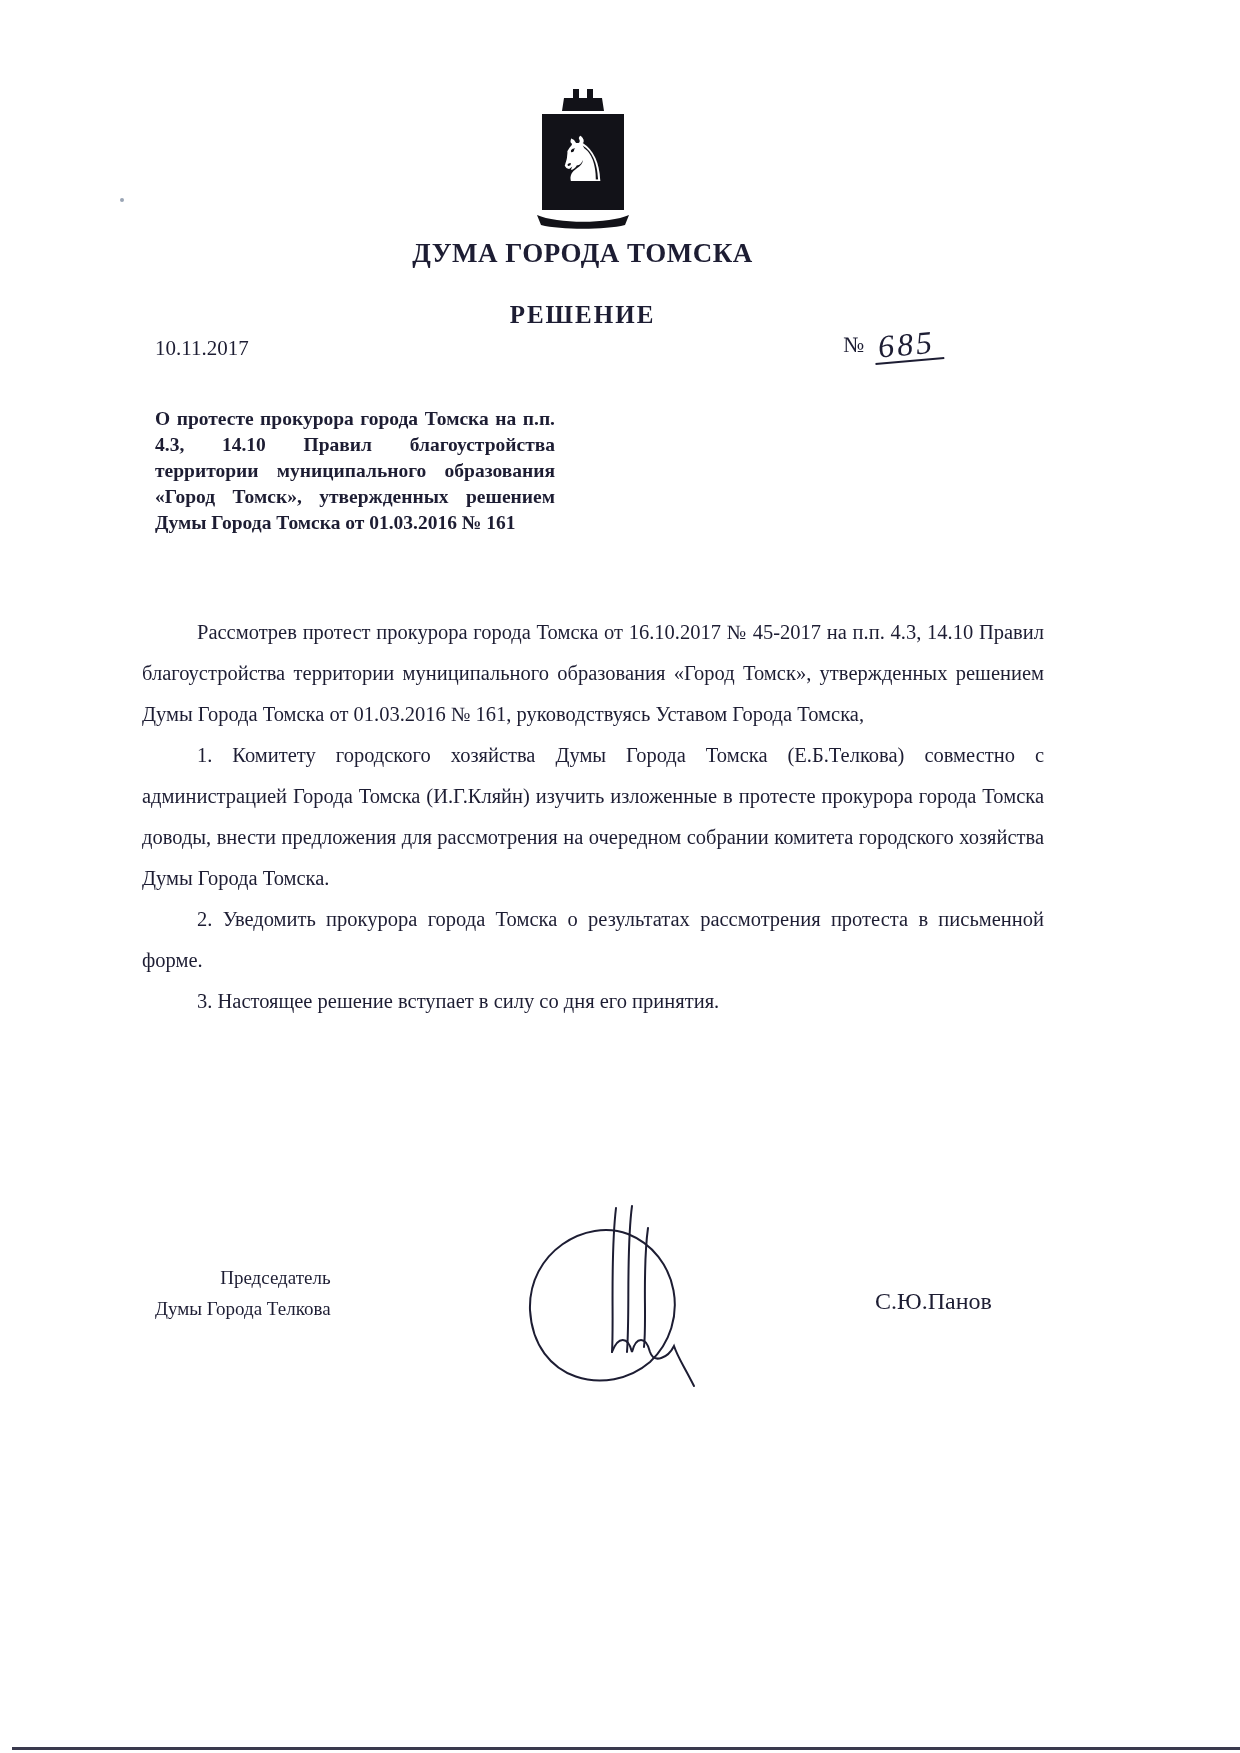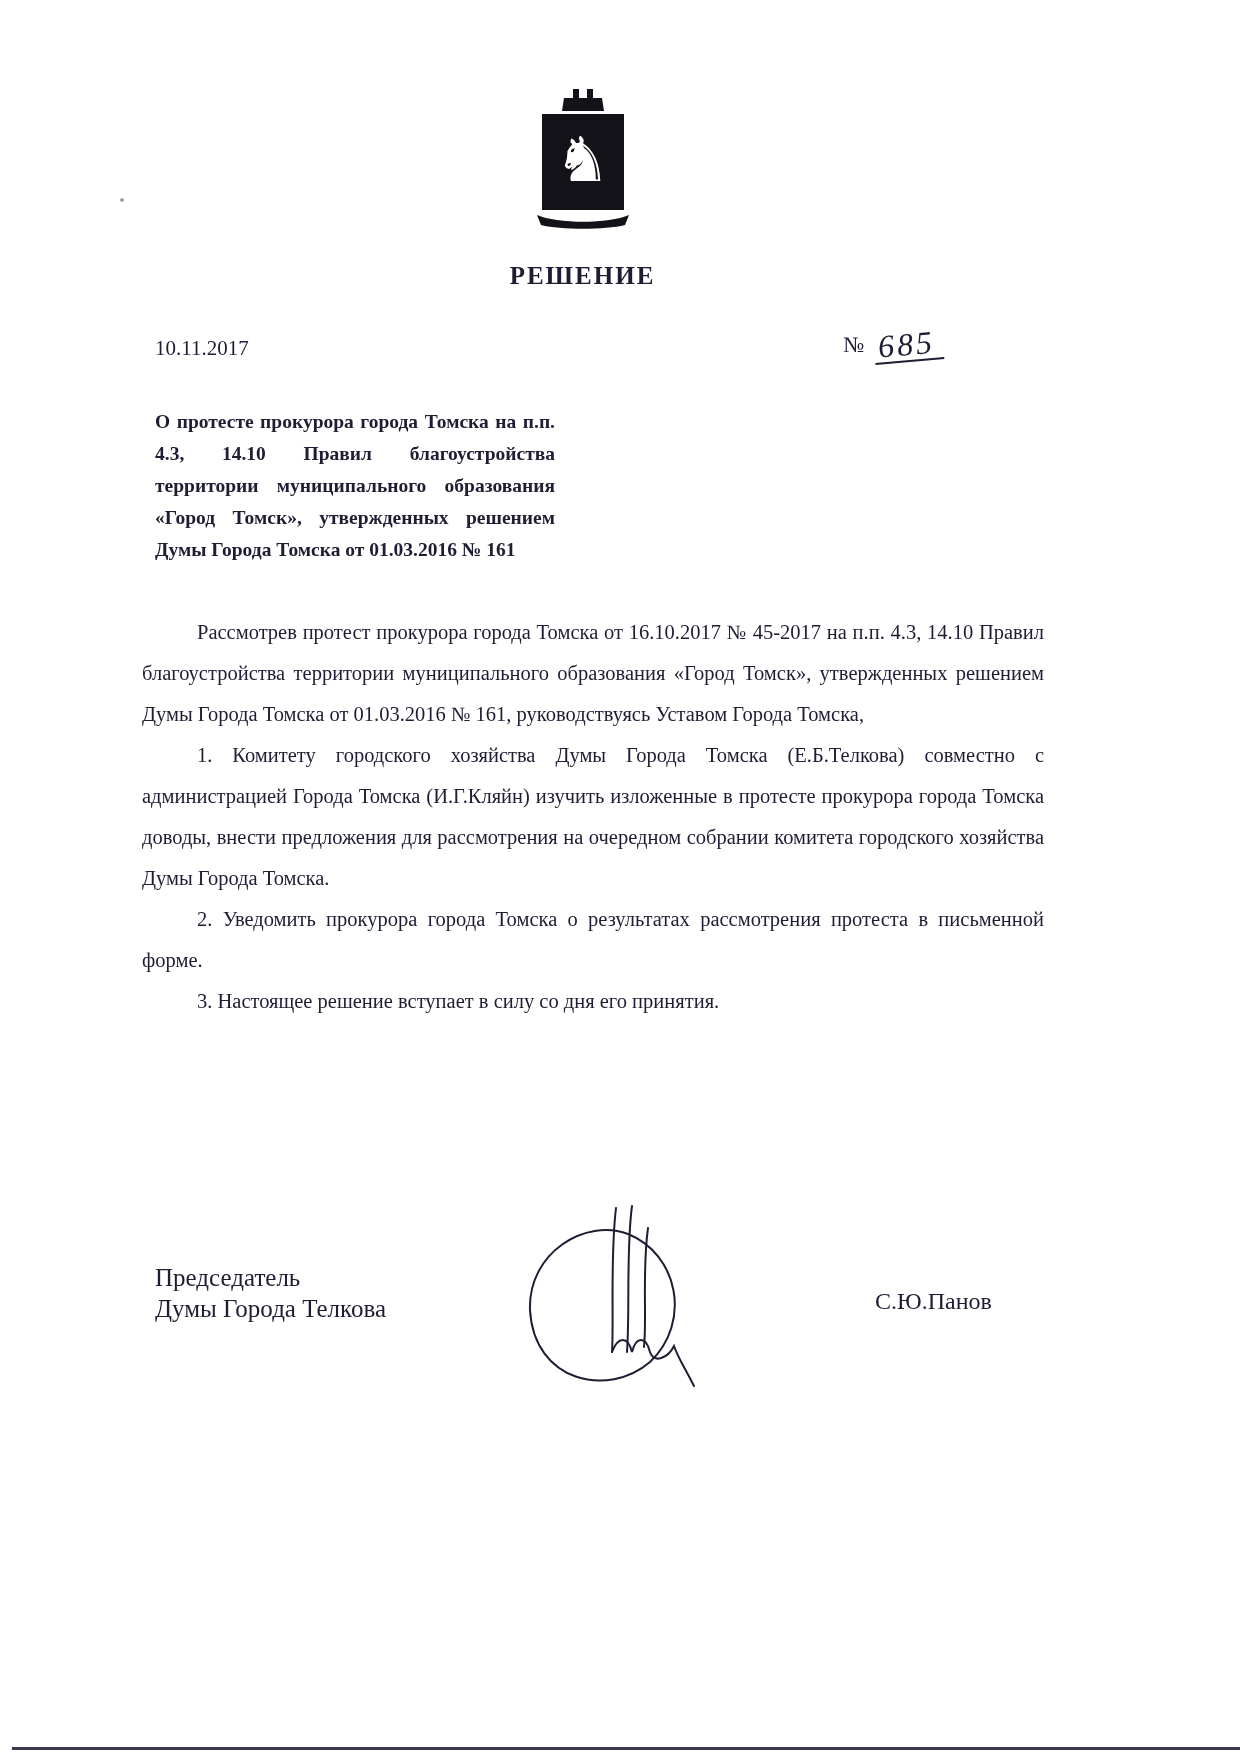--- a/index.html
+++ b/index.html
@@ -56,21 +56,21 @@
     letter-spacing: 3px;
     transform: rotate(-5deg);
     border-bottom: 2px solid #1d1d33;
     padding: 0 8px 0 4px;
     line-height: 1;
   }
 
   
   .subject {
     position: absolute; top: 406px; left: 155px; width: 400px;
-    font-weight: bold; font-size: 19.5px; line-height: 32px;
+    font-weight: bold; font-size: 19.5px; line-height: 26px;
     text-align: justify;
   }
 
   
   .body-text {
     position: absolute; top: 612px; left: 142px; width: 902px;
     font-size: 20.5px; line-height: 41px;
   }
   .para {
     margin: 0;
@@ -81,21 +81,21 @@
     margin: 8px 0 6px 0;
     text-align: center;
     font-size: 20.5px;
     line-height: 41px;
     font-weight: normal;
   }
 
   
   .sig-position {
     position: absolute; top: 1262px; left: 155px;
-    font-size: 25px; line-height: 31px;
+    font-size: 19px; line-height: 31px; text-align: right;
   }
   .sig-name {
     position: absolute; top: 1288px; left: 875px;
     font-size: 24px;
   }
   .sig-stroke {
     position: absolute; top: 1200px; left: 498px;
   }
 
   
@@ -118,20 +118,21 @@
       <svg class="crown-svg" width="52" height="26" viewBox="0 0 52 26">
         <path d="M5,25 L47,25 L45,12 L36,12 L36,3 L30,3 L30,12 L22,12 L22,3 L16,3 L16,12 L7,12 Z" fill="#121218"></path>
       </svg>
       <div class="shield">
         <span class="horse-glyph">♞</span>
       </div>
       <svg class="ribbon-svg" width="96" height="18" viewBox="0 0 96 18">
         <path d="M2,3 C22,12 74,12 94,3 L90,13 C70,18 26,18 6,13 Z" fill="#121218"></path>
       </svg>
     </div>
+    <div class="org-name">ДУМА ГОРОДА ТОМСКА</div>
     <div class="doc-type">РЕШЕНИЕ</div>
   </div>
 
   <div class="doc-date">10.11.2017</div>
   <div class="doc-number">
     <span class="number-sign">№</span>
     <span class="number-value">685</span>
   </div>
 
   <div class="subject">О протесте прокурора города Томска на п.п. 4.3, 14.10 Правил благоустройства территории муниципального образования «Город Томск», утвержденных решением Думы Города Томска от 01.03.2016 № 161</div>

